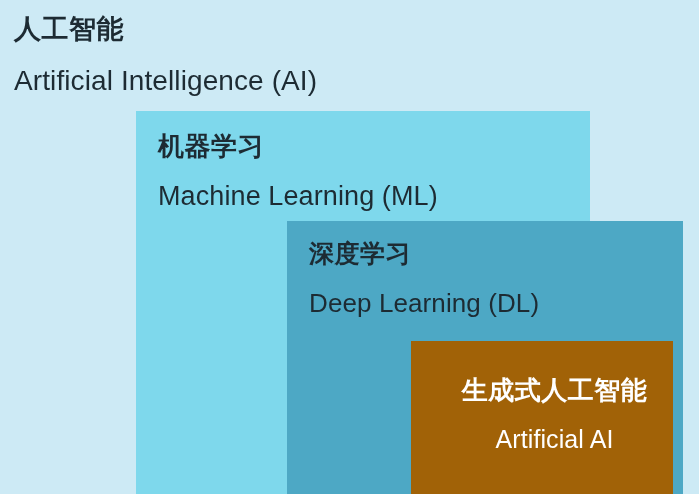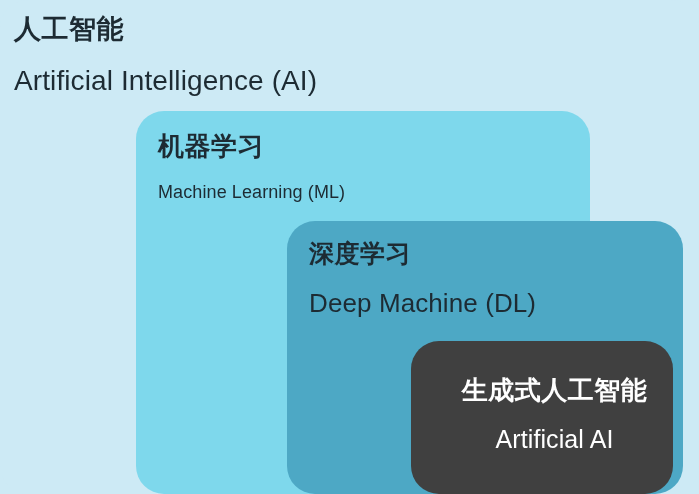--- a/index.html
+++ b/index.html
@@ -19,21 +19,20 @@
     position: relative;
     width: 699px;
     height: 494px;
     background: #cdeaf5;
   }
 
   
   .layer {
     position: absolute;
     box-sizing: border-box;
-    border-radius: 28px;
   }
 
   #layer-ai {
     left: 0;
     top: 0;
     width: 699px;
     height: 494px;
     background: #cdeaf5;
   }
 
@@ -52,21 +51,21 @@
     height: 273px;
     background: #4da8c5;
     padding-left: 21px;
   }
 
   #layer-genai {
     left: 124px;
     top: 120px;
     width: 262px;
     height: 153px;
-    background: #404040;
+    background: #a16207;
   }
 
   
   .label {
     position: absolute;
     line-height: 1.0;
     white-space: nowrap;
   }
 
   .cn {
@@ -91,21 +90,21 @@
   #label-ai .cn { font-size: 27px; margin-bottom: 10px; }
   #label-ai .en { font-size: 28px; }
 
   
   #label-ml {
     left: 22px;
     top: 22px;
     color: #1d2b33;
   }
   #label-ml .cn { font-size: 26px; margin-bottom: 10px; }
-  #label-ml .en { font-size: 18px; }
+  #label-ml .en { font-size: 27px; }
 
   
   #label-dl {
     left: 22px;
     top: 20px;
     color: #1d2b33;
   }
   #label-dl .cn { font-size: 25px; margin-bottom: 9px; }
   #label-dl .en { font-size: 26px; }
 
@@ -136,21 +135,21 @@
 
       <div id="label-ml" class="label">
         <span class="cn">机器学习</span>
         <span class="en">Machine Learning (ML)</span>
       </div>
 
       <div id="layer-dl" class="layer">
 
         <div id="label-dl" class="label">
           <span class="cn">深度学习</span>
-          <span class="en">Deep Machine (DL)</span>
+          <span class="en">Deep Learning (DL)</span>
         </div>
 
         <div id="layer-genai" class="layer">
           <div id="label-genai" class="label">
             <span class="cn">生成式人工智能</span>
             <span class="en">Artificial AI</span>
           </div>
         </div>
 
       </div>

